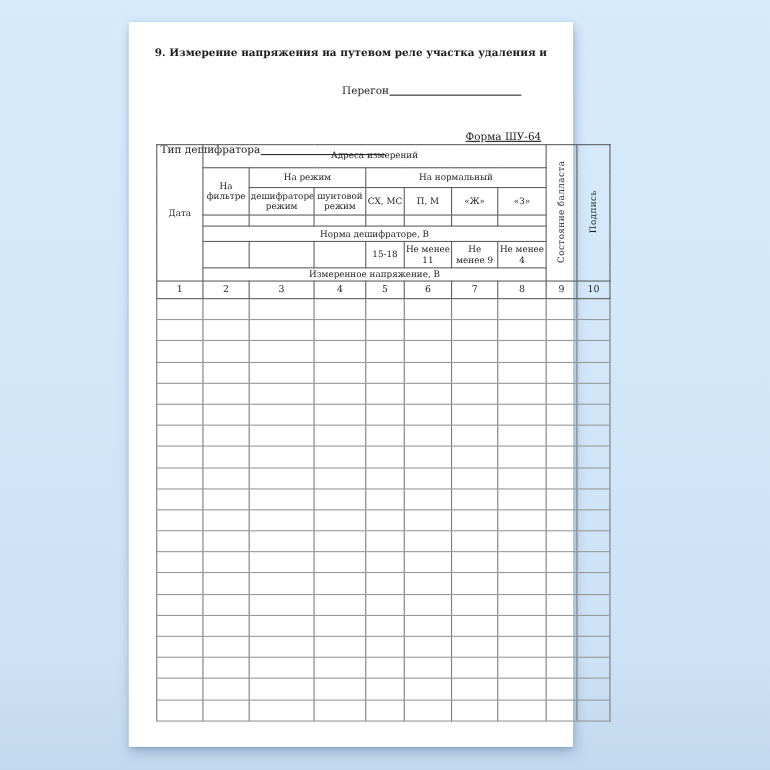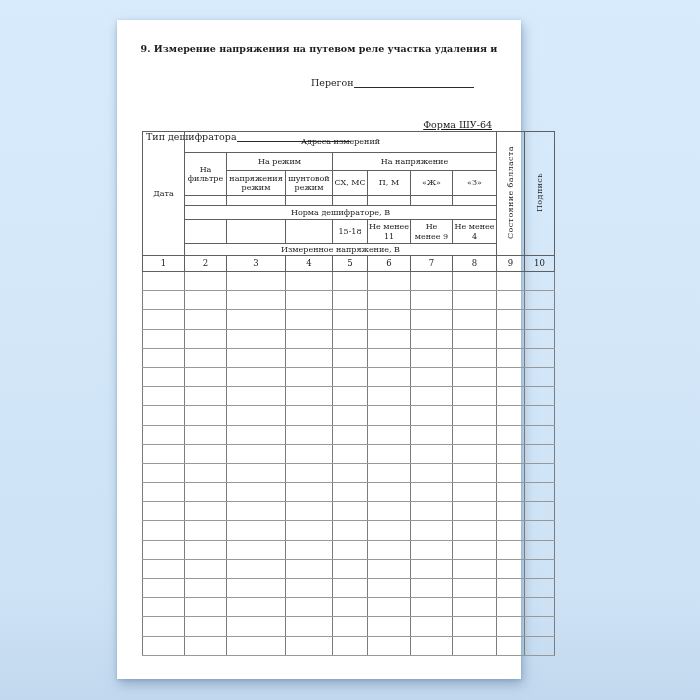--- a/index.html
+++ b/index.html
@@ -111,24 +111,24 @@
     <tbody>
       <tr class="r1">
         <td class="date-cell" rowspan="7">Дата</td>
         <td colspan="7">Адреса измерений</td>
         <td class="vcell" rowspan="7"><span>Состояние балласта</span></td>
         <td class="vcell" rowspan="7"><span>Подпись</span></td>
       </tr>
       <tr class="r2">
         <td rowspan="2">На фильтре</td>
         <td colspan="2">На режим</td>
-        <td colspan="4">На напряжение</td>
+        <td colspan="4">На нормальный</td>
       </tr>
       <tr class="r3">
-        <td>напряжения режим</td>
+        <td>дешифраторе режим</td>
         <td>шунтовой режим</td>
         <td>СХ, МС</td>
         <td>П, М</td>
         <td>«Ж»</td>
         <td>«З»</td>
       </tr>
       <tr class="r4">
         <td></td>
         <td></td>
         <td></td>

